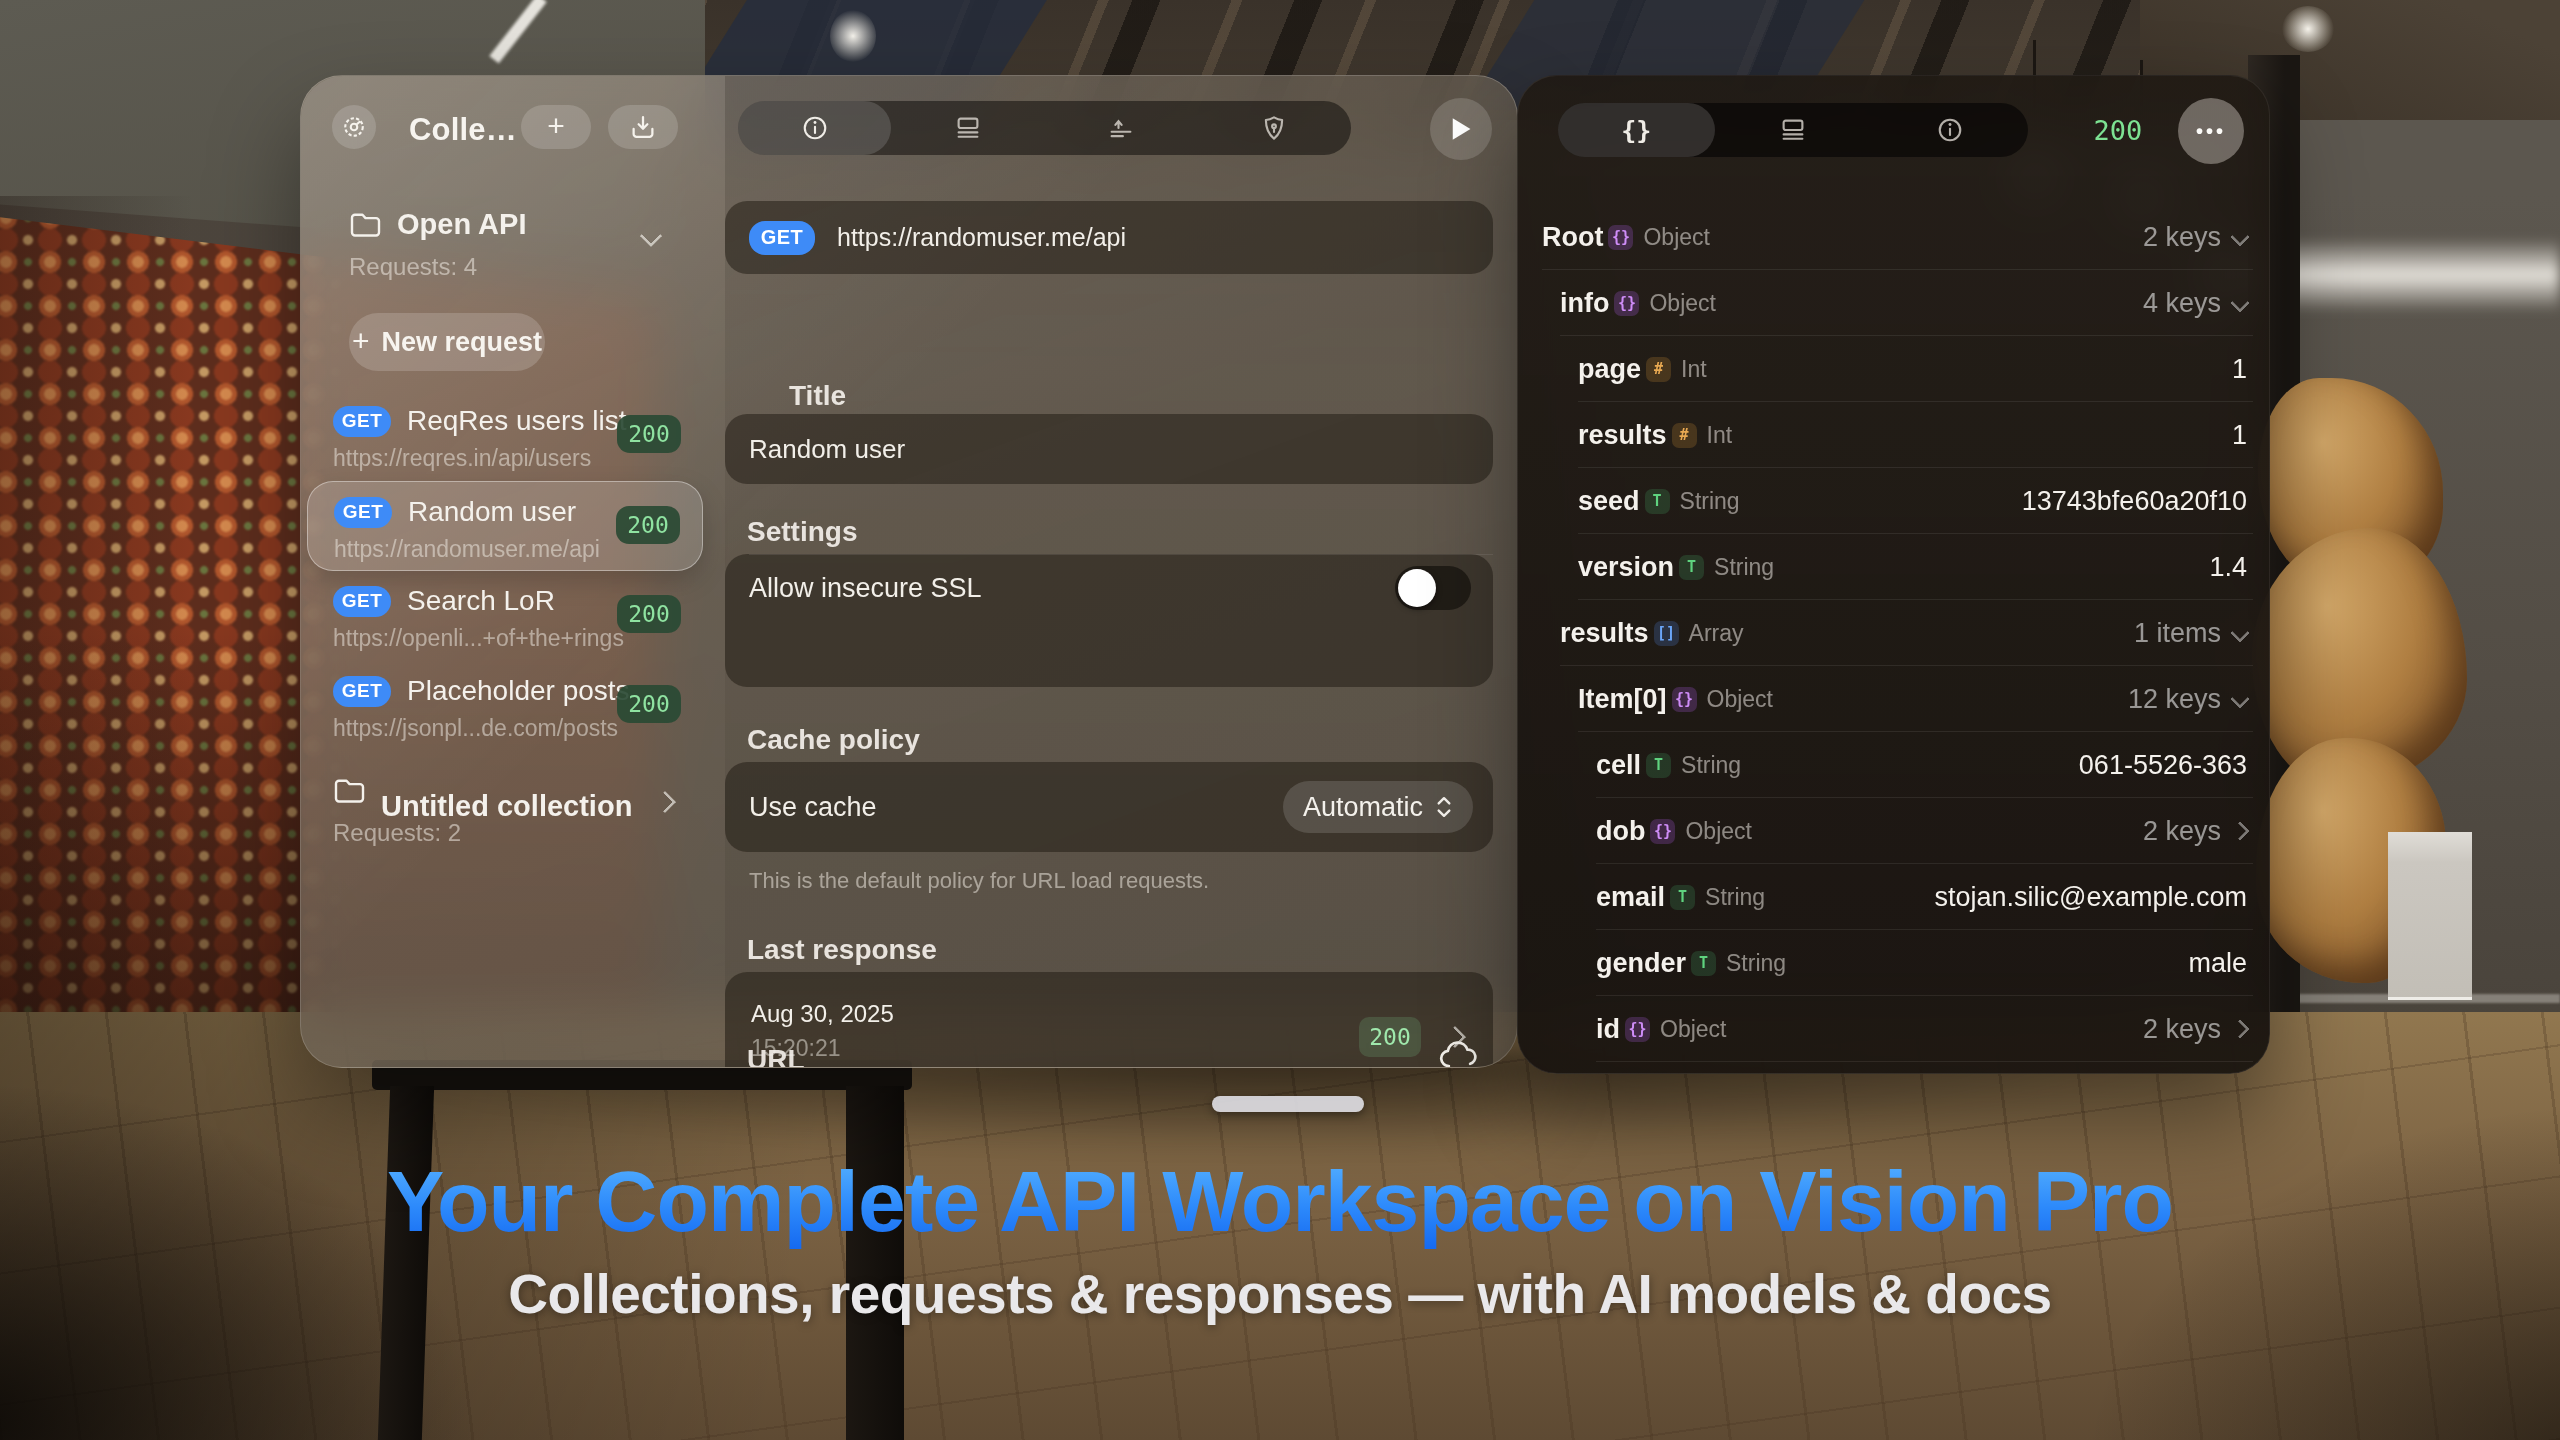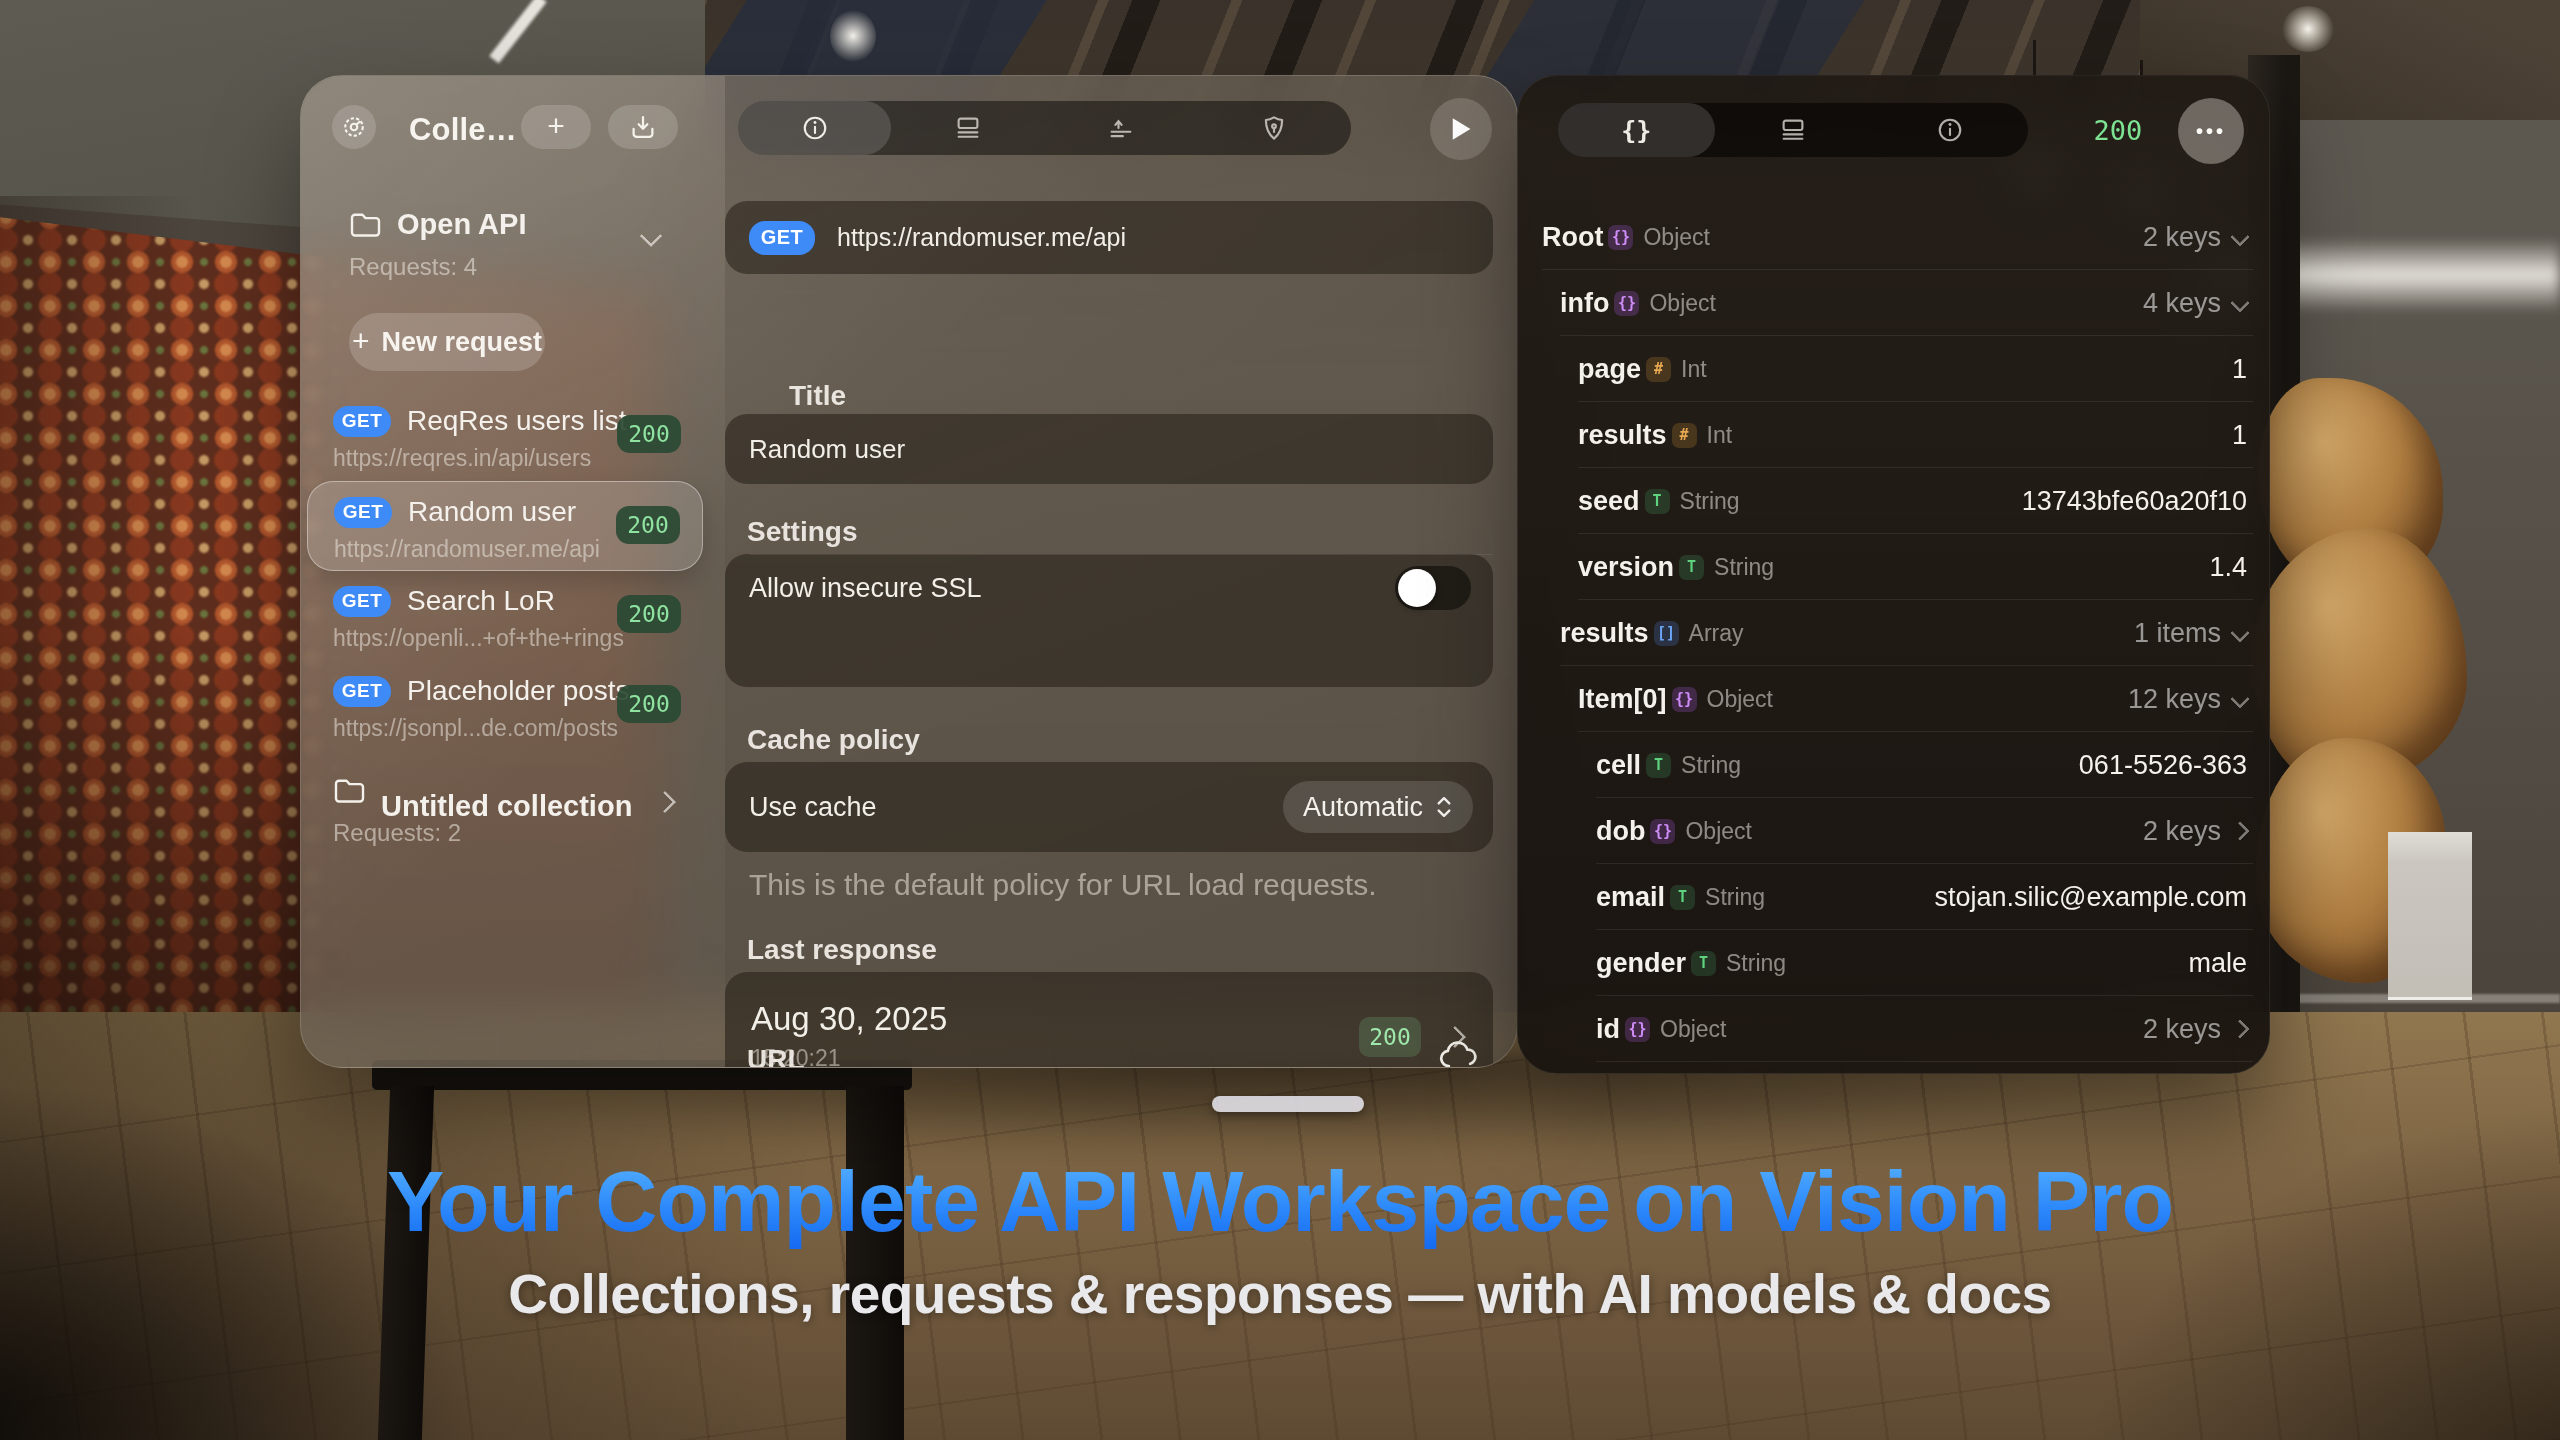--- a/index.html
+++ b/index.html
@@ -140,22 +140,22 @@
   .url-text{font-size:25px;color:#f2efe9;}
   .input-text{font-size:26px;color:#f2efe9;}
   .row-flex{display:flex;align-items:center;justify-content:space-between;padding:0 22px 0 24px;height:66px;box-sizing:border-box;}
   .row-label{font-size:27px;color:#f2efe9;}
   .divider{height:1px;background:rgba(255,255,255,.09);margin-left:24px;}
   .toggle{width:76px;height:44px;border-radius:22px;background:rgba(14,11,8,.6);position:relative;flex:none;}
   .knob{position:absolute;left:3px;top:3px;width:38px;height:38px;border-radius:50%;background:#fff;
     box-shadow:0 2px 6px rgba(0,0,0,.45);}
   .dropdown-pill{height:52px;border-radius:26px;background:rgba(255,255,255,.14);display:flex;align-items:center;
     gap:12px;padding:0 20px;color:#f4f1ec;font-size:27px;font-weight:500;}
-  .caption-text{position:absolute;left:24px;font-size:30px;color:rgba(235,229,221,.55);}
-  .resp-date{font-size:33px;color:#f2efe9;}
+  .caption-text{position:absolute;left:24px;font-size:22px;color:rgba(235,229,221,.55);}
+  .resp-date{font-size:24px;color:#f2efe9;}
   .resp-time{font-size:23px;color:rgba(240,235,228,.5);margin-top:7px;}
   .resp-status{min-width:62px;height:40px;border-radius:10px;background:rgba(120,200,140,.2);
     color:#9fe8ac;display:flex;align-items:center;justify-content:center;
     font-family:"DejaVu Sans Mono",monospace;font-size:23px;}
 
   
   .rseg{position:absolute;left:40px;top:27px;width:470px;height:54px;background:rgba(0,0,0,.55);}
   .rstatus{position:absolute;left:552px;top:27px;width:96px;height:54px;display:flex;align-items:center;justify-content:center;
     color:#7de292;font-family:"DejaVu Sans Mono",monospace;font-size:27px;}
   .more-btn{position:absolute;left:660px;top:22px;width:66px;height:66px;border-radius:50%;

